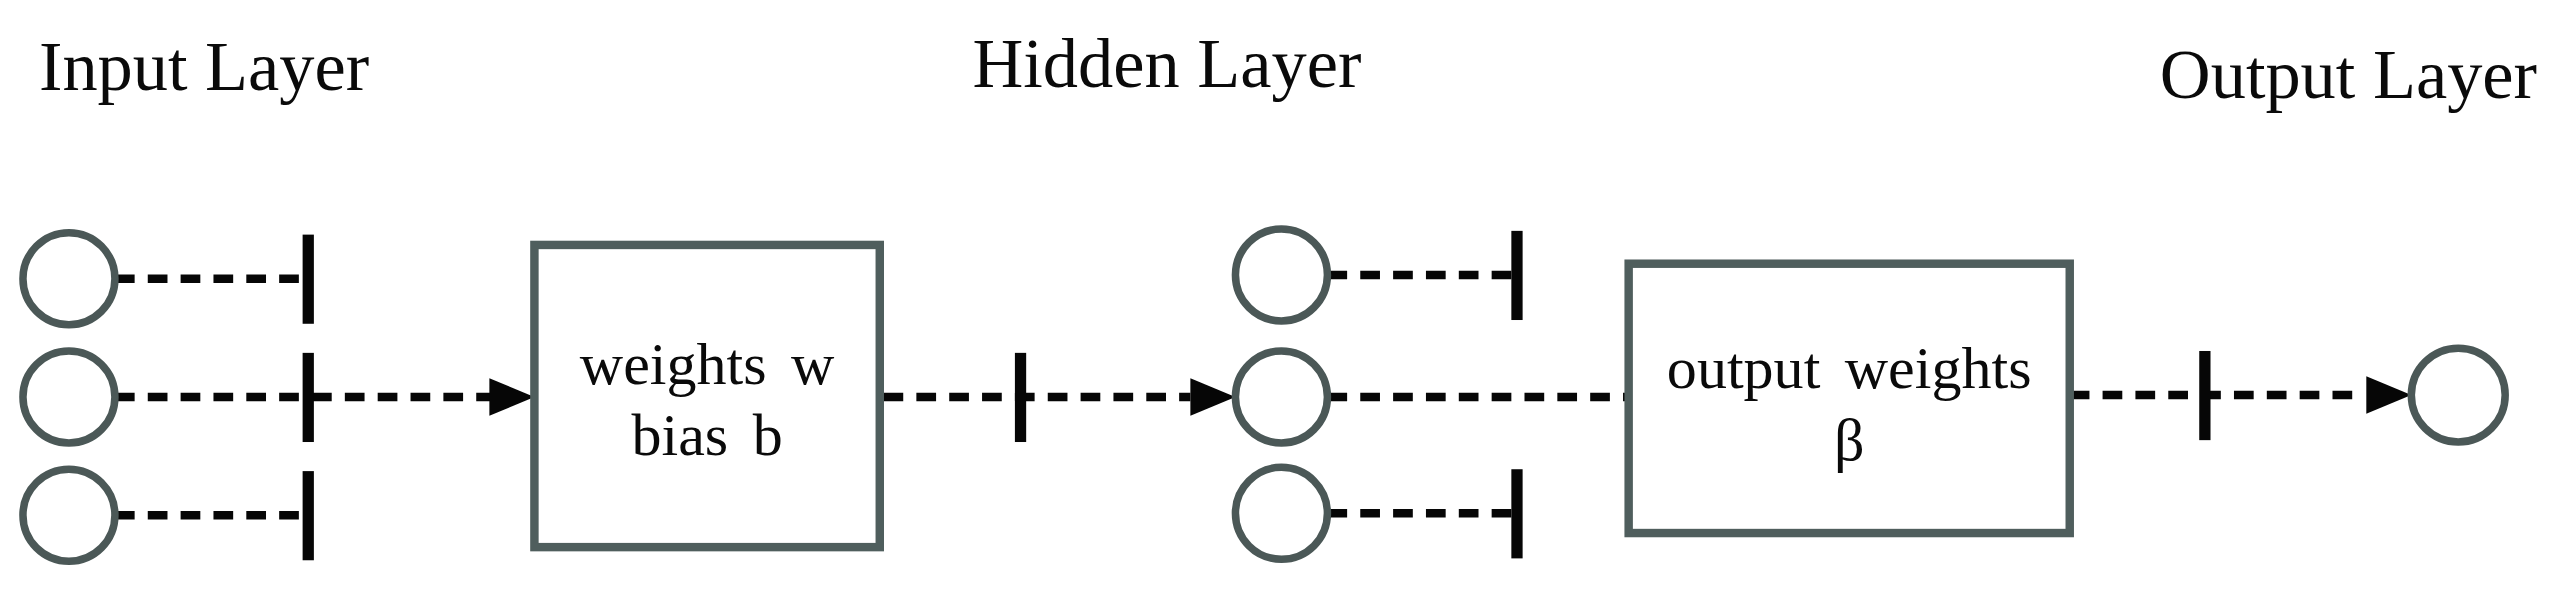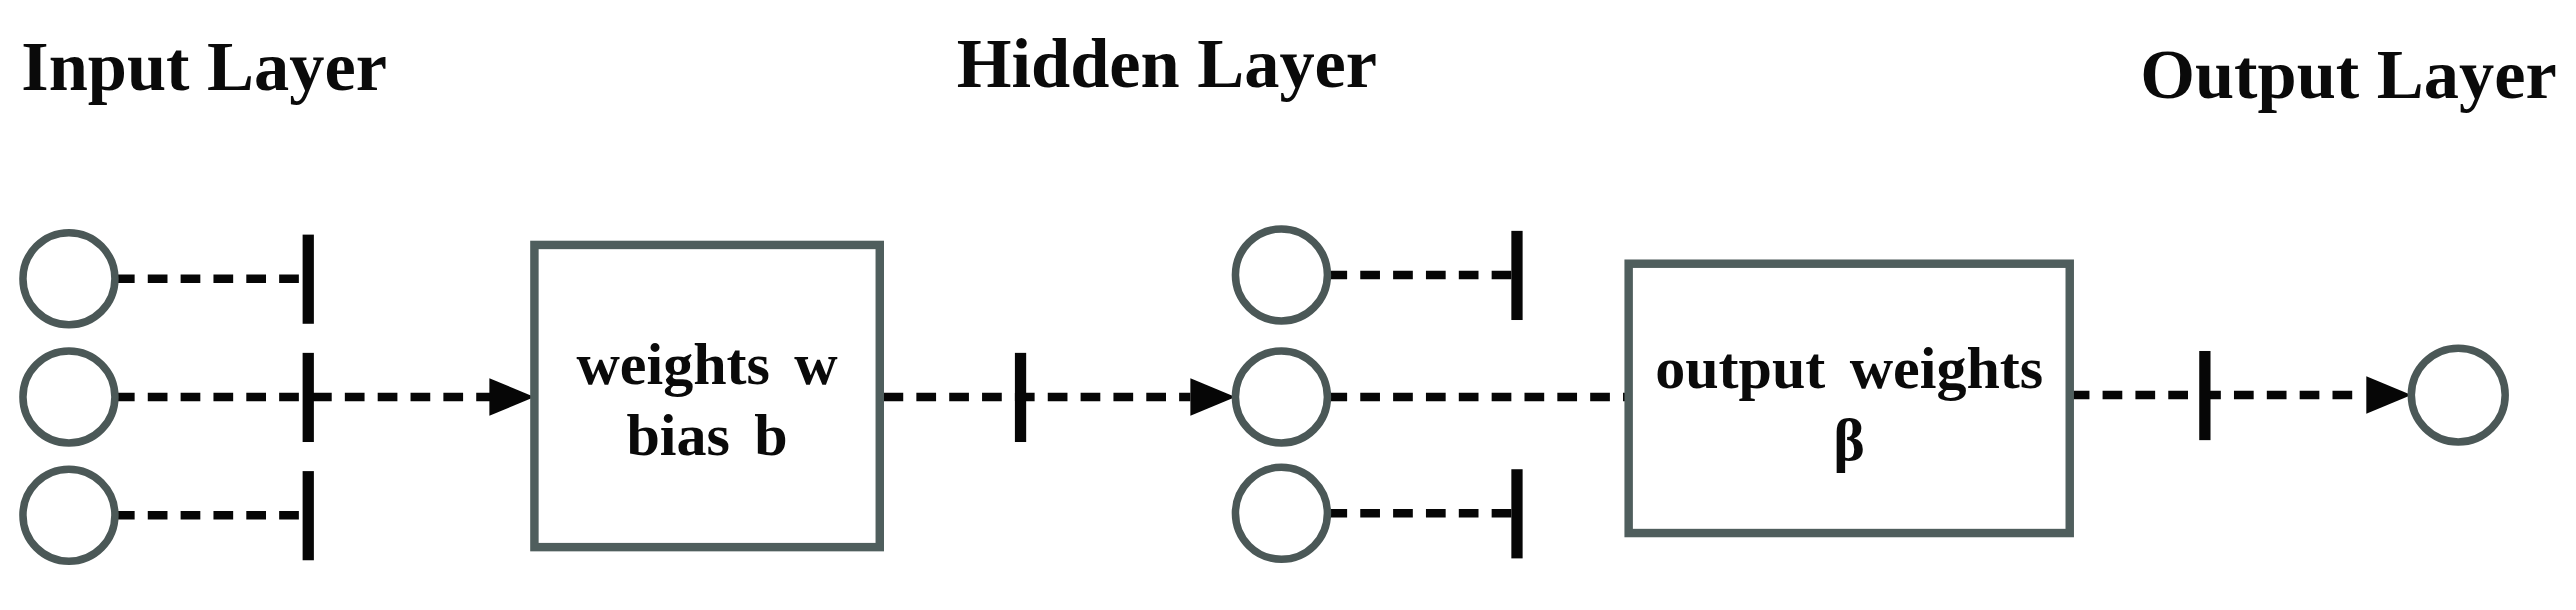--- a/index.html
+++ b/index.html
@@ -1,16 +1,16 @@
 <!DOCTYPE html>
 <html style="font-size:15px"><head>
 <meta charset="utf-8">
 <style>
   html,body{margin:0;padding:0;background:#ffffff;}
-  .stage{width:2576px;height:606px;background:#ffffff;position:relative;overflow:hidden;font-weight:bold;}
+  .stage{width:2576px;height:606px;background:#ffffff;position:relative;overflow:hidden;}
   svg{display:block;}
   text{font-family:"Liberation Serif","DejaVu Serif",serif;fill:#0a0a0a;}
   .title{font-size:75px;}
   .boxlabel{font-size:64px;word-spacing:10px;}
   .dash{stroke-dasharray:21 14;stroke-width:9;fill:none;}
   .node{fill:#ffffff;stroke-width:8;}
   .wbox{fill:#ffffff;stroke-width:9;}
 </style>
 </head>
 <body>

